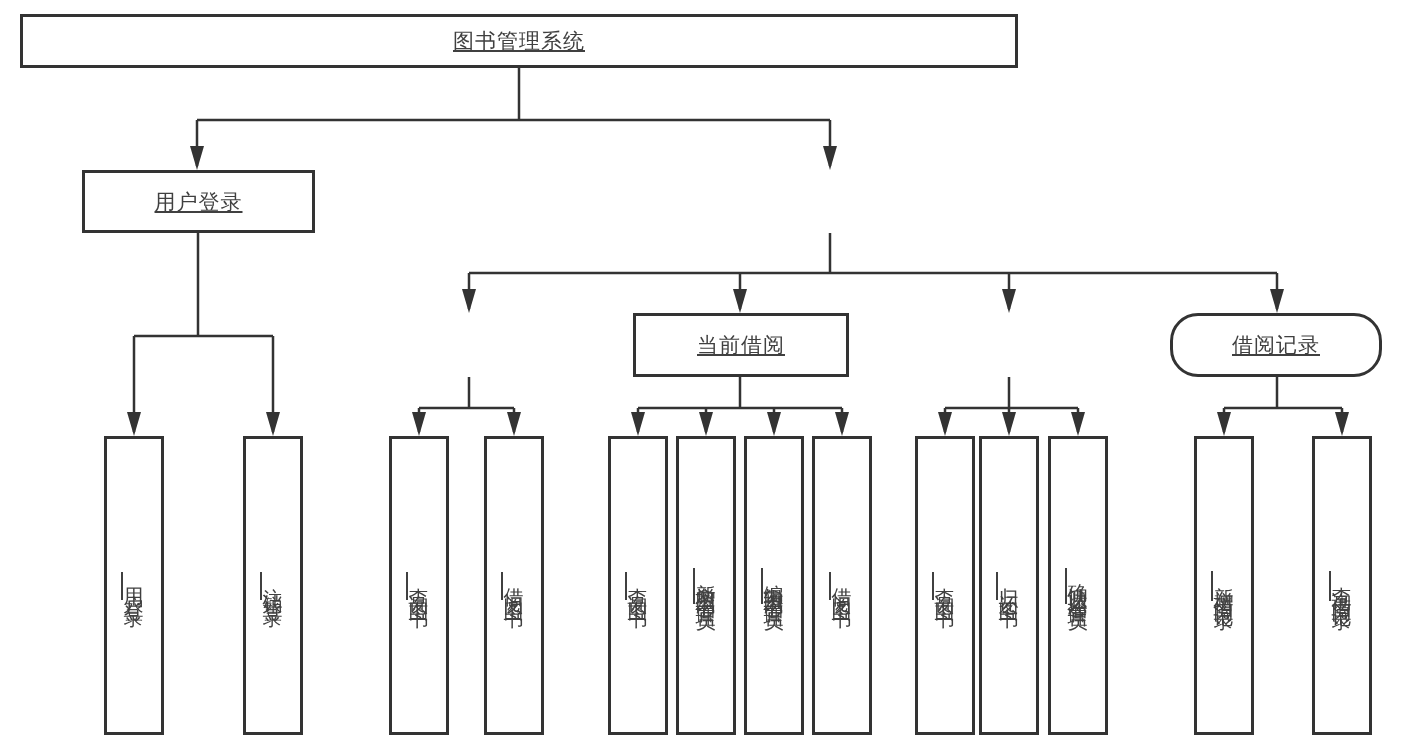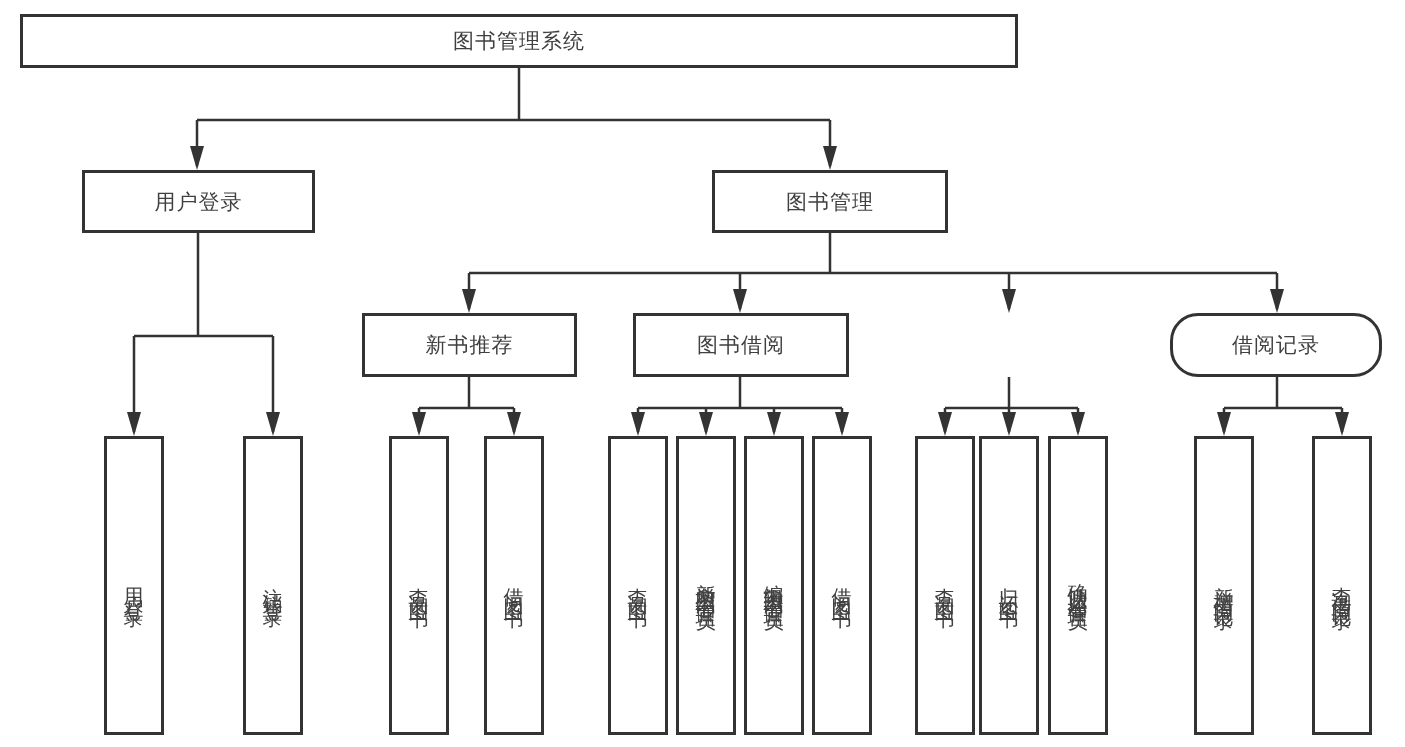--- a/index.html
+++ b/index.html
@@ -28,20 +28,21 @@
     background: transparent;
     display: flex;
     align-items: center;
     justify-content: center;
     color: #404040;
     font-size: 21px;
     letter-spacing: 1px;
     z-index: 3;
     text-align: left;
     line-height: 1.2;
+    text-decoration: underline;
   }
   .leaf {
     writing-mode: vertical-rl;
     text-orientation: mixed;
     font-size: 20px;
     letter-spacing: 7px;
     line-height: 1;
   }
   .watermark {
     position: absolute;
@@ -129,24 +130,22 @@
       <polygon points="1071,412 1085,412 1078,436"></polygon>
 
       <polygon points="1217,412 1231,412 1224,436"></polygon>
       <polygon points="1335,412 1349,412 1342,436"></polygon>
     </g>
   </svg>
 
   <div class="node" style="left:20px; top:14px; width:998px; height:54px;">图书管理系统</div>
 
   <div class="node" style="left:82px; top:170px; width:233px; height:63px;">用户登录</div>
-  <div class="node" style="left:712px; top:170px; width:236px; height:63px;">图书管理</div>
 
-  <div class="node" style="left:362px; top:313px; width:215px; height:64px;">新书推荐</div>
-  <div class="node" style="left:633px; top:313px; width:216px; height:64px;">图书借阅</div>
+  <div class="node" style="left:633px; top:313px; width:216px; height:64px;">当前借阅</div>
   <div class="node" style="left:1170px; top:313px; width:212px; height:64px;border-radius:28px;">借阅记录</div>
 
   <div class="node leaf" style="left:104px; top:436px; width:60px; height:299px;">用户登录</div>
   <div class="node leaf" style="left:243px; top:436px; width:60px; height:299px;">注销登录</div>
 
   <div class="node leaf" style="left:389px; top:436px; width:60px; height:299px;">查询图书</div>
   <div class="node leaf" style="left:484px; top:436px; width:60px; height:299px;">借阅图书</div>
 
   <div class="node leaf" style="left:608px; top:436px; width:60px; height:299px;">查询图书</div>
   <div class="node leaf" style="left:676px; top:436px; width:60px; height:299px; letter-spacing:4px;">新增图书（管理员）</div>

